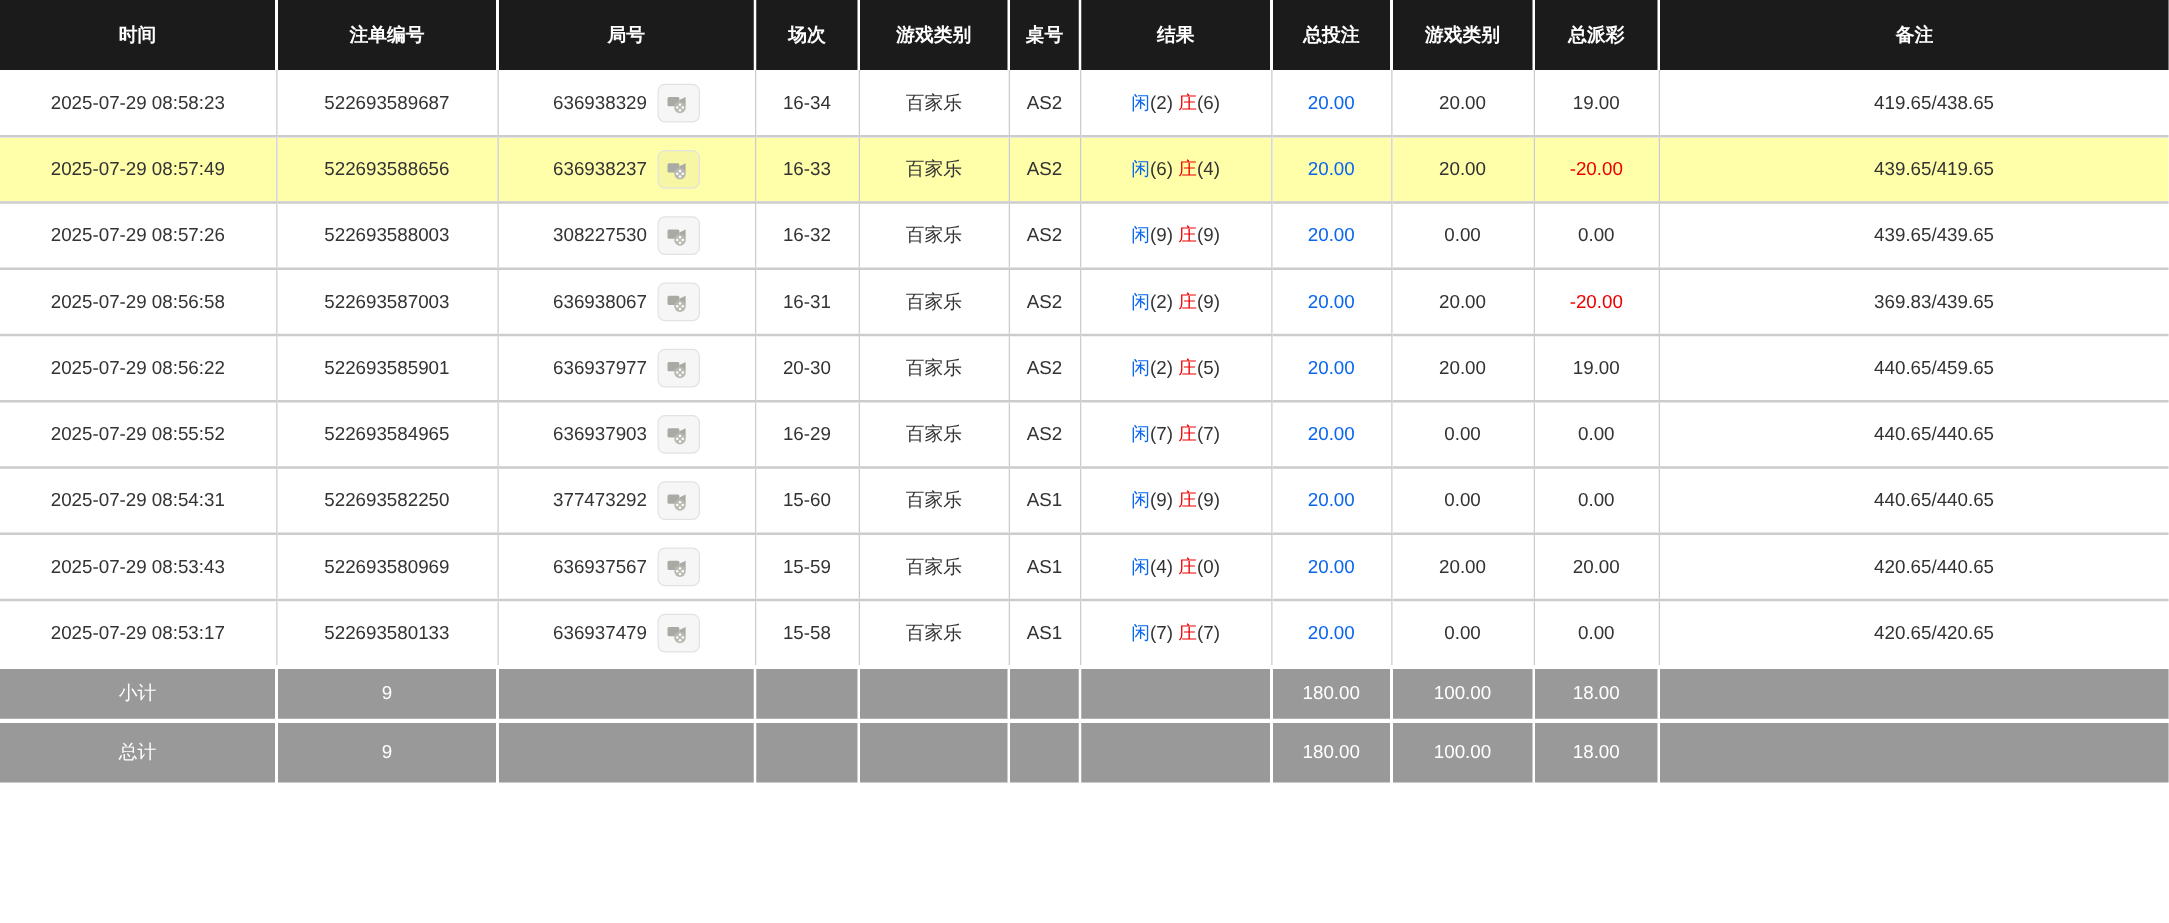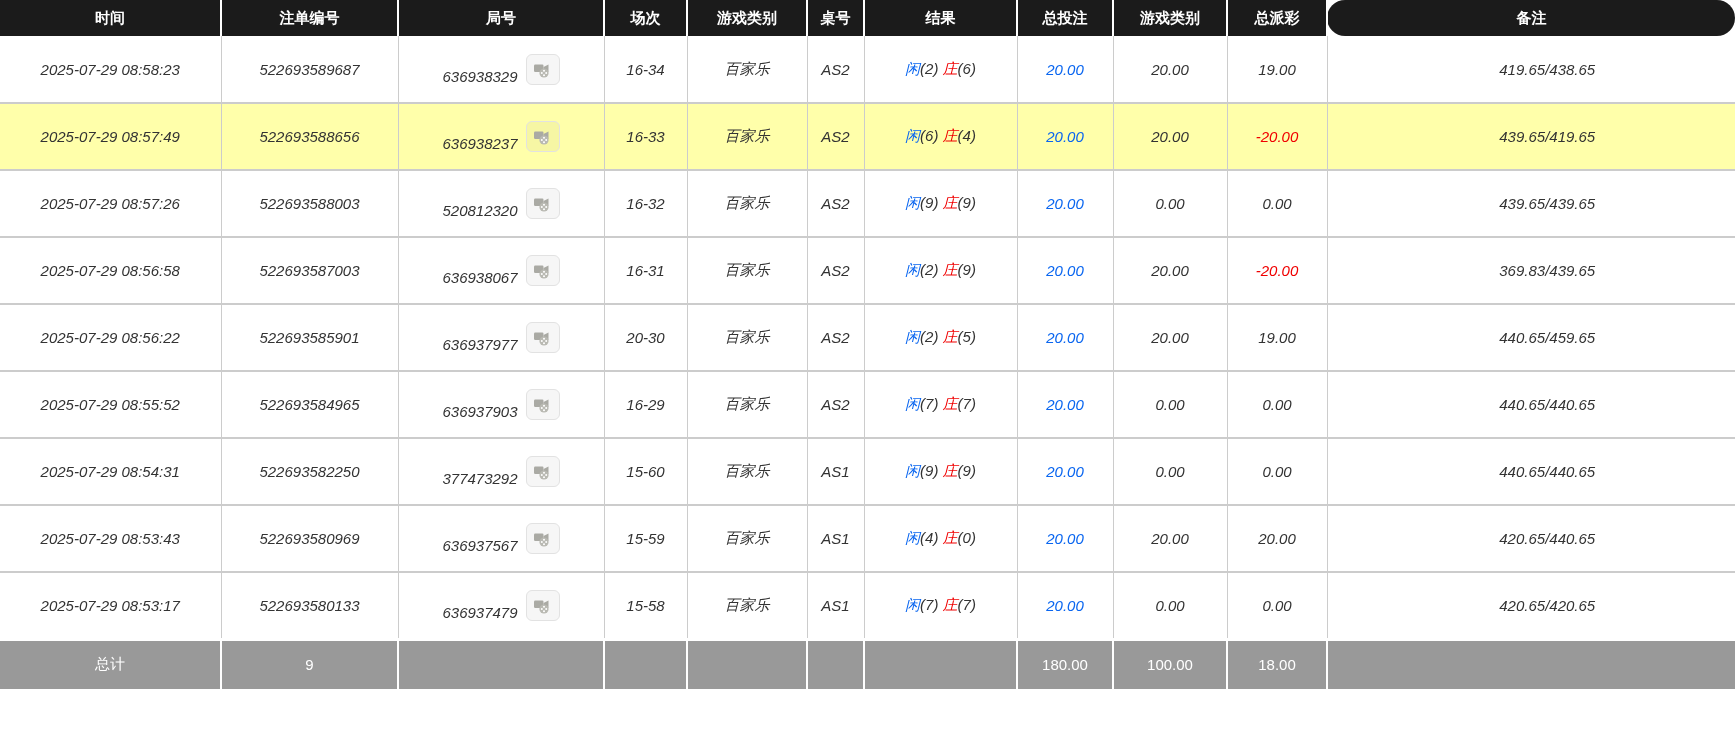--- a/index.html
+++ b/index.html
@@ -9,43 +9,43 @@
   * { box-sizing: border-box; }
   html,body { margin:0; padding:0; background:#fff; }
   body {
     width:1735px; height:738px; overflow:hidden;
     font-family:"Liberation Sans","DejaVu Sans",sans-serif;
     color:var(--text); font-size:15px;
   }
   table { width:1735px; table-layout:fixed; border-collapse:collapse; }
   th, td { text-align:center; vertical-align:middle; padding:0 4px; overflow:hidden; white-space:nowrap; }
 
-  thead tr { height:36px; }
+  thead tr { height:56px; }
   thead th {
     background:var(--header_bg); color:#fff; font-weight:bold; font-size:15px;
     border-right:2px solid #fff;
   }
-  thead th:last-child { border-right:none;border-radius:18px; }
-
-  tbody tr { height:67px; background:#fff;font-style:italic; }
+  thead th:last-child { border-right:none; }
+
+  tbody tr { height:53px; background:#fff; }
   tbody td { border:1px solid var(--border); border-top-width:2px; }
   tbody tr:first-child td { border-top:none; }
   tbody td:first-child { border-left:none; }
   tbody td:last-child { border-right:none; }
   tbody tr.highlight { background:var(--highlight);margin-top:47px; }
 
   tfoot tr { height:43px; }
   tfoot td {
     background:var(--footer_bg); color:#fff; font-size:15px;
     border-top:3px solid #fff; border-right:2px solid #fff;
   }
   tfoot td:last-child { border-right:none; }
   tfoot tr:last-child { height:50px; }
 
-  .round-wrap { display:inline-flex; align-items:flex-end; justify-content:center; gap:8px; }
+  .round-wrap { display:inline-flex; align-items:center; justify-content:center; gap:8px; }
   .video-btn {
     width:34px; height:31px; padding:0; cursor:pointer;
     border:1px solid #e2e2e2; border-radius:6px;
     background:rgba(0,0,0,0.035);
     display:inline-flex; align-items:center; justify-content:center;
   }
   .res-p { color:var(--blue); }
   .res-b { color:var(--red); }
   .amt-blue { color:var(--blue); }
   td.payout.neg { color:var(--red); }
@@ -148,21 +148,21 @@
     <td class="amt-blue">20.00</td>
     <td>20.00</td>
     <td class="payout neg">-20.00</td>
     <td class="remark">439.65/419.65</td>
   </tr>
       <tr>
     <td>2025-07-29 08:57:26</td>
     <td>522693588003</td>
     <td>
       <span class="round-wrap">
-        <span>520812320</span>
+        <span>308227530</span>
         <button class="video-btn">
           <span style="display:inline-flex;">
             <svg width="19" height="19" viewBox="0 0 19 19">
               <rect x="1" y="4.5" width="9.5" height="7.5" rx="1.2" fill="#aaaaa4"></rect>
               <polygon points="10.5,7 15.5,4.5 15.5,12 10.5,9.5" fill="#aaaaa4"></polygon>
               <circle cx="11" cy="13" r="4.6" fill="#b9b9b2"></circle>
               <circle cx="11" cy="10.8" r="1" fill="#ffffff"></circle>
               <circle cx="11" cy="15.2" r="1" fill="#ffffff"></circle>
               <circle cx="8.8" cy="13" r="1" fill="#ffffff"></circle>
               <circle cx="13.2" cy="13" r="1" fill="#ffffff"></circle>
@@ -377,26 +377,39 @@
       <span class="res-b">庄</span><span>(7)</span>
     </td>
     <td class="amt-blue">20.00</td>
     <td>0.00</td>
     <td class="payout">0.00</td>
     <td class="remark">420.65/420.65</td>
   </tr>
     </tbody>
   <tfoot>
     <tr>
-      <td>总计</td>
+      <td>小计</td>
       <td>9</td>
       <td></td>
         <td></td>
       <td></td>
         <td></td>
       <td></td>
       <td>180.00</td>
       <td>100.00</td>
       <td>18.00</td>
       <td></td>
     </tr>
+    <tr>
+      <td>总计</td>
+      <td>9</td>
+      <td></td>
+        <td></td>
+      <td></td>
+        <td></td>
+      <td></td>
+      <td>180.00</td>
+      <td>100.00</td>
+      <td>18.00</td>
+      <td></td>
+    </tr>
   </tfoot>
 </table>
 
 </body></html>

